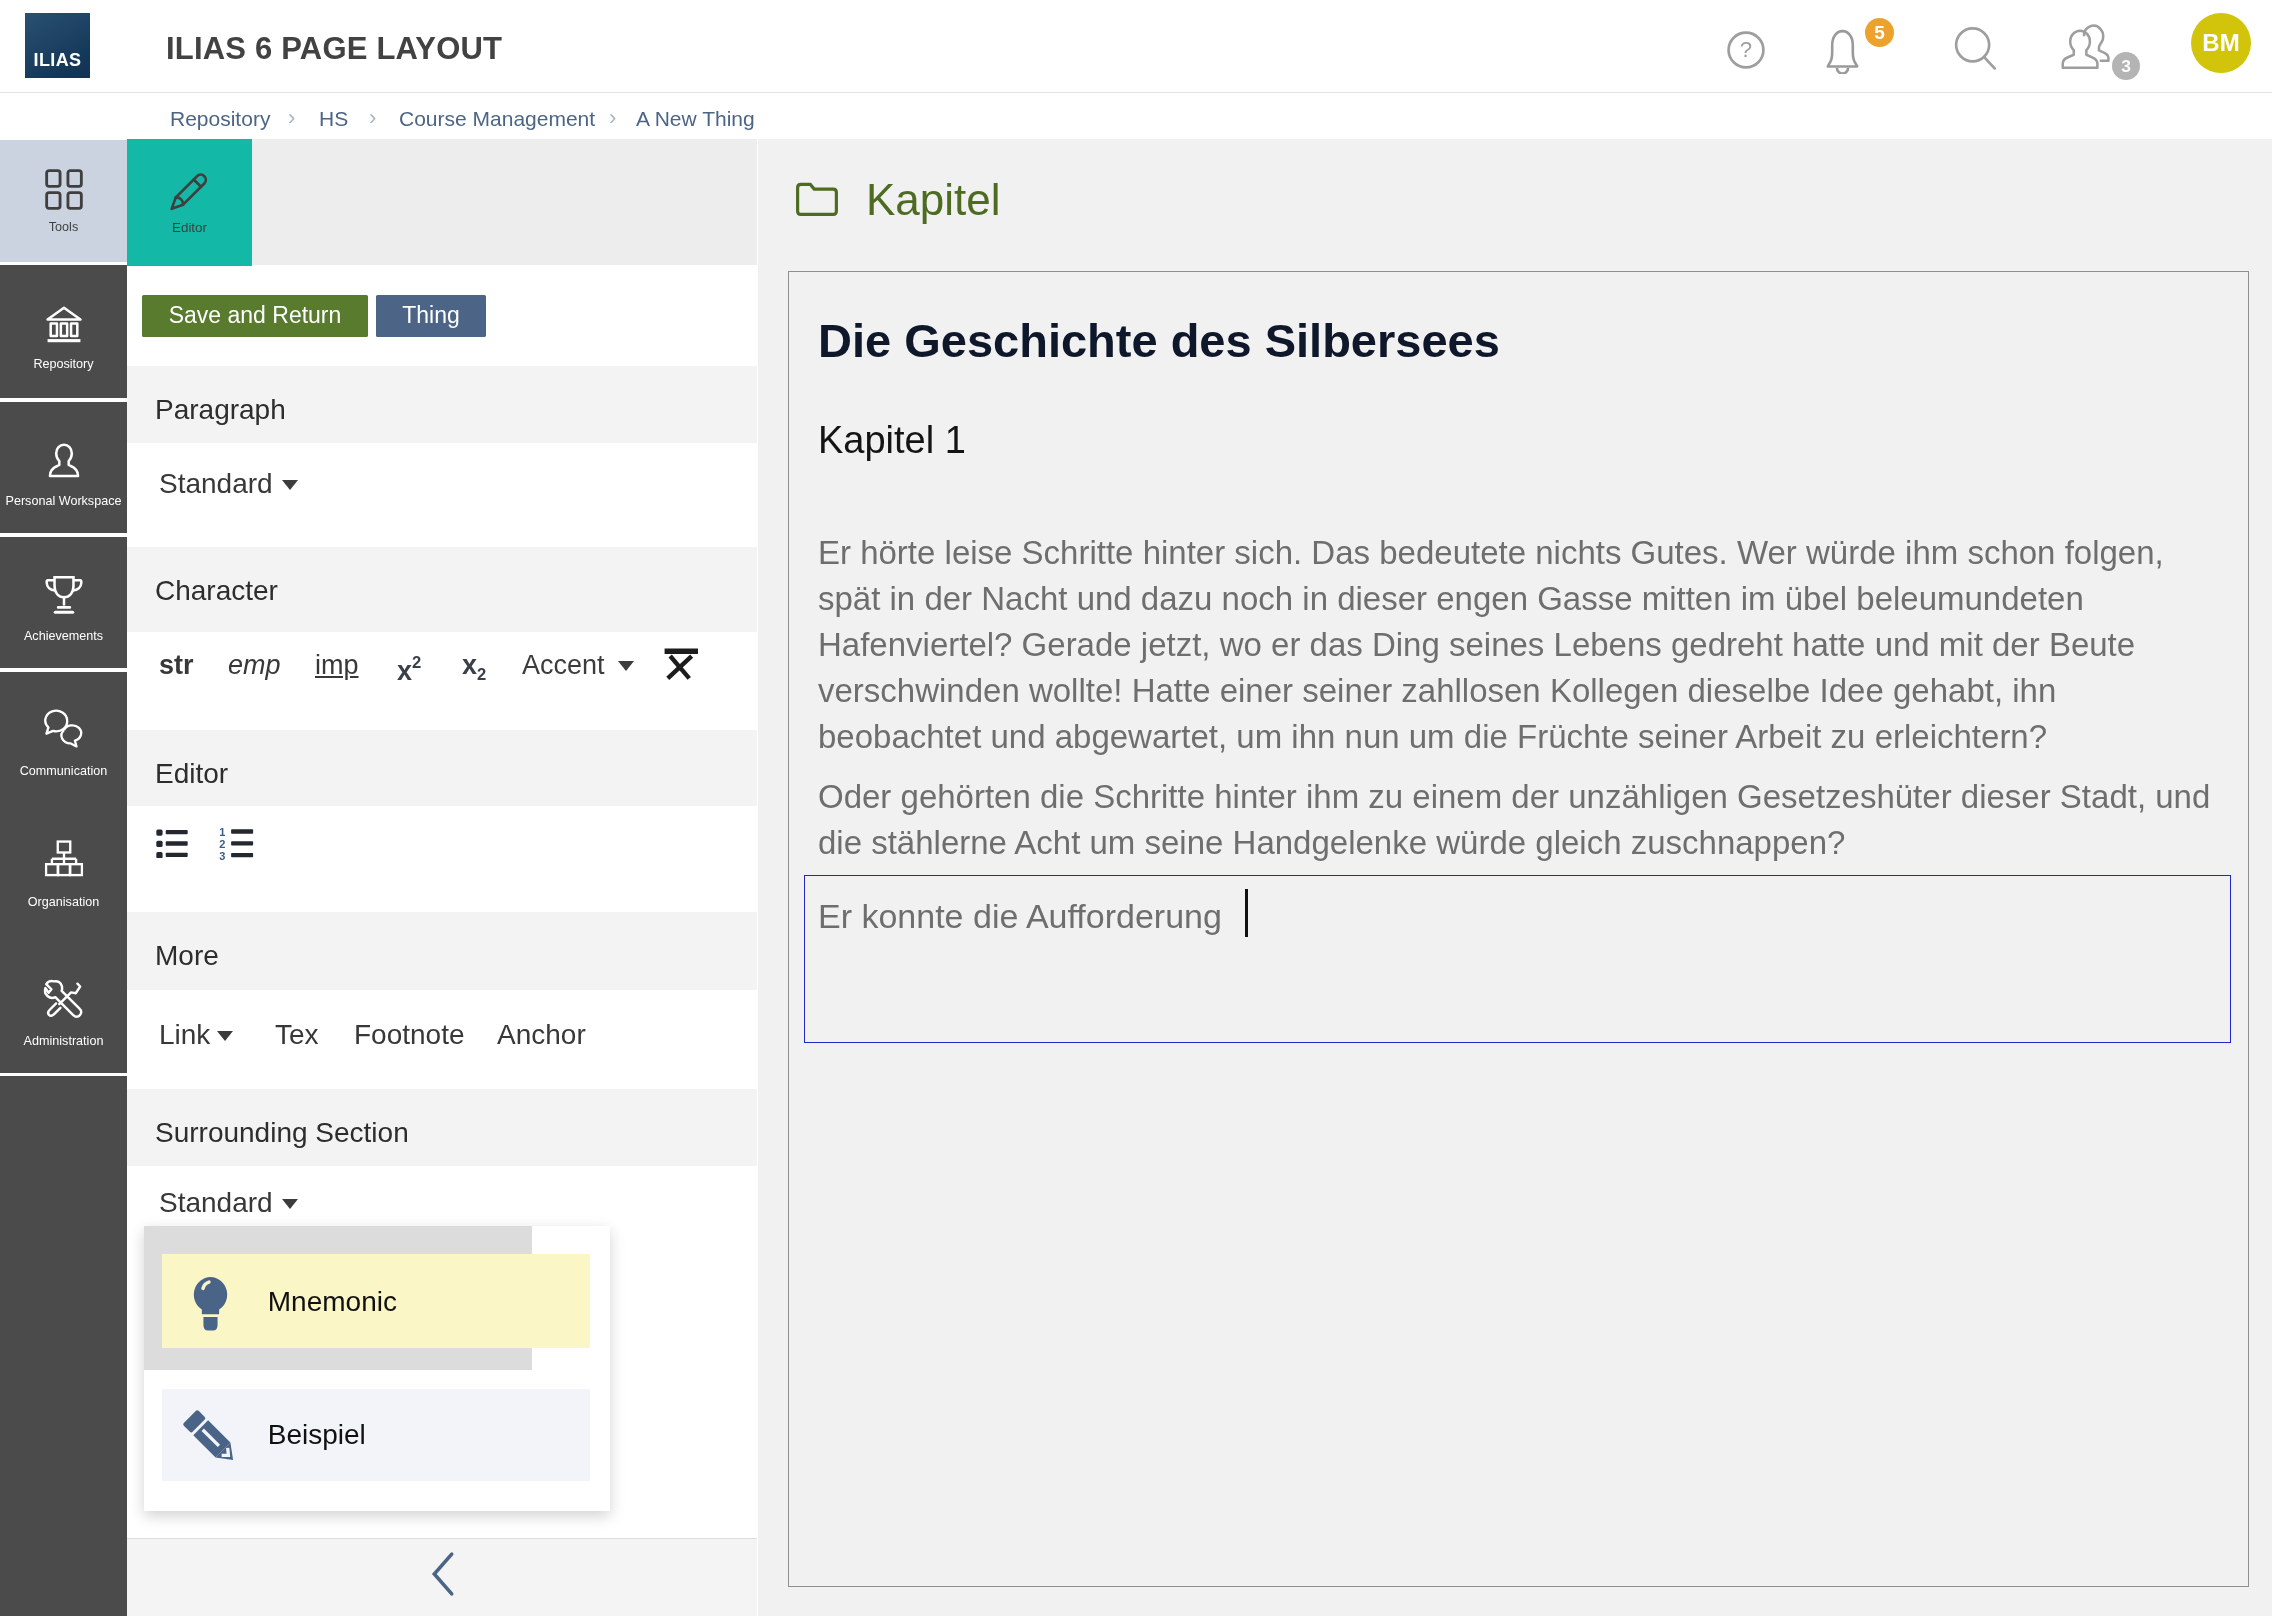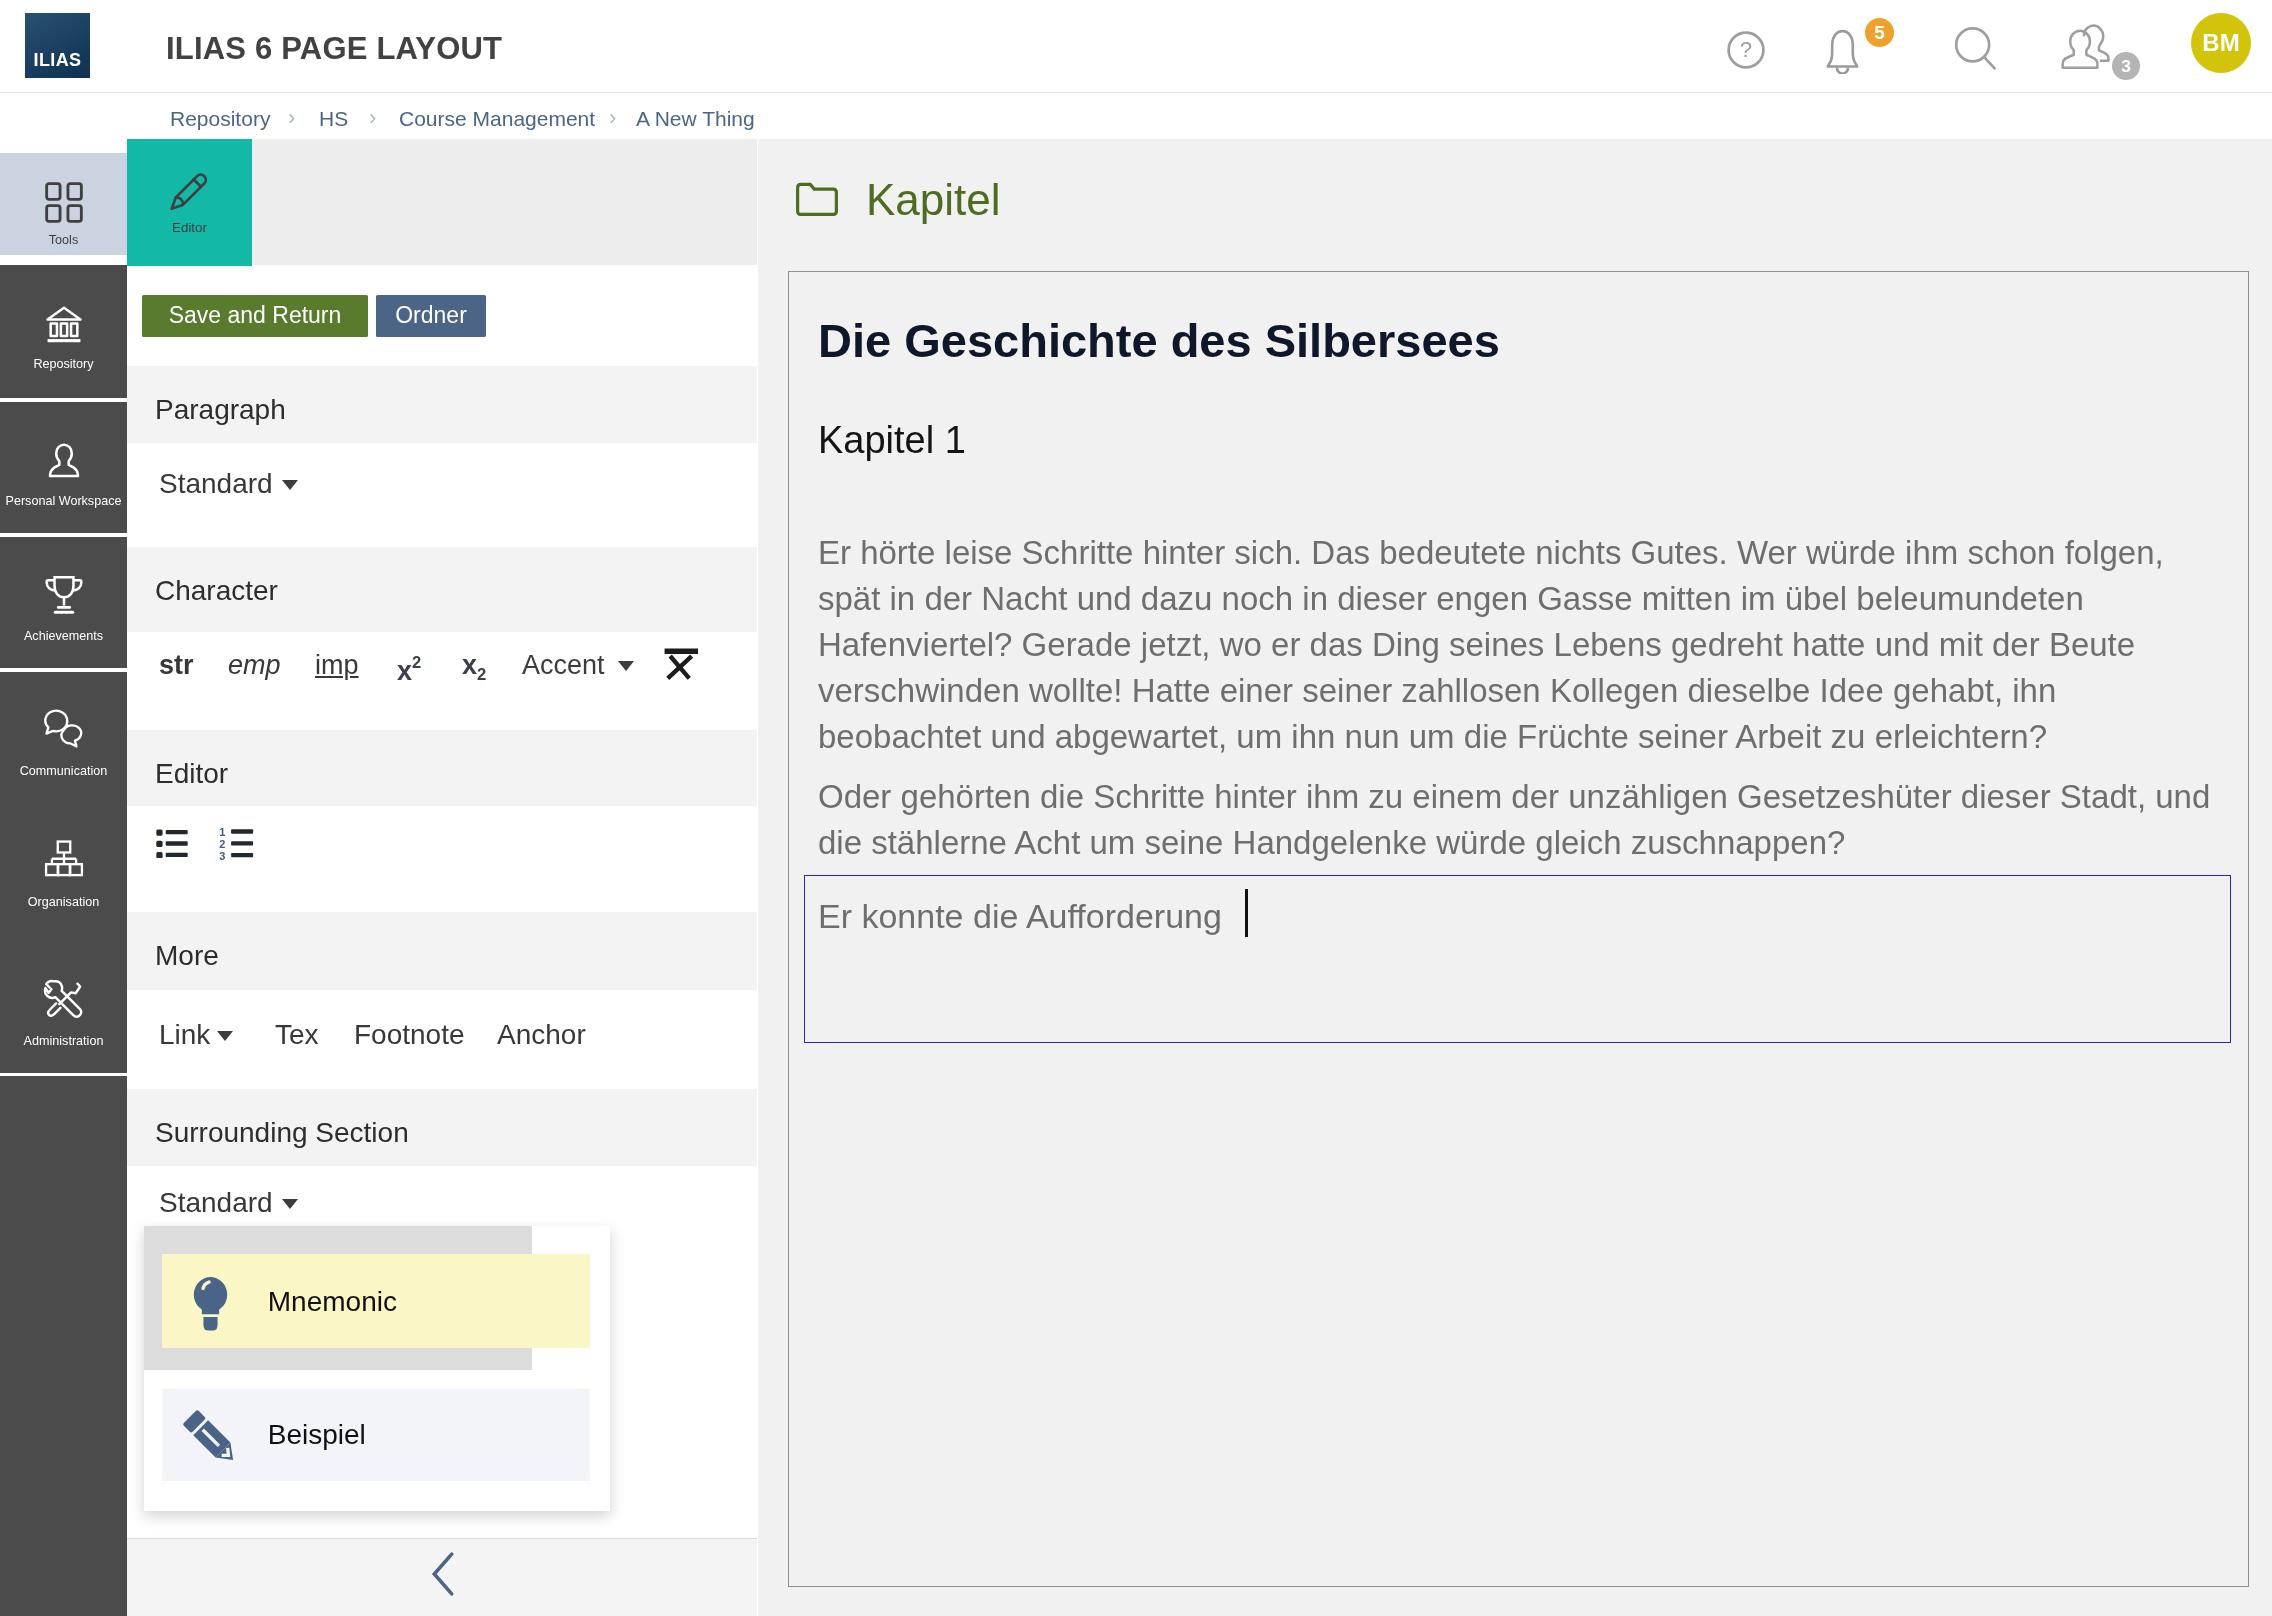--- a/index.html
+++ b/index.html
@@ -91,21 +91,21 @@
     <span class="c" style="left:170px">Repository</span>
     <span class="sep" style="left:288px">›</span>
     <span class="c" style="left:319px">HS</span>
     <span class="sep" style="left:369px">›</span>
     <span class="c" style="left:399px">Course Management</span>
     <span class="sep" style="left:609px">›</span>
     <span class="c" style="left:636px">A New Thing</span>
   </div>
 
   <div id="sidebar">
-    <div class="sbitem" id="sb-tools" style="top:14px;height:102px">
+    <div class="sbitem" id="sb-tools" style="top:1px;height:122px">
       <svg style="top:29px" width="38" height="41" viewBox="0 0 48 52">
         <g fill="none" stroke="#3f3f3f" stroke-width="3.6">
           <rect x="2" y="2" width="17" height="20" rx="3"></rect>
           <rect x="29" y="2" width="17" height="20" rx="3"></rect>
           <rect x="2" y="30" width="17" height="20" rx="3"></rect>
           <rect x="29" y="30" width="17" height="20" rx="3"></rect>
         </g>
       </svg>
       <div class="lbl" style="top:80px">Tools</div>
     </div>
@@ -184,21 +184,21 @@
         <g fill="none" stroke="#3f3f3f" stroke-width="3.4" stroke-linejoin="round" stroke-linecap="round">
           <path d="M2 48 L7.3 33.5 L34.2 6.6 A 6.5 6.5 0 0 1 43.4 15.8 L16.5 42.7 Z"></path>
           <path d="M30.0 10.8 L39.2 20.0"></path>
           <path d="M7.3 33.5 A 8.5 8.5 0 0 1 16.5 42.7"></path>
         </g>
       </svg>
       <div class="lbl">Editor</div>
     </div>
 
     <div class="btn" style="left:15px;top:156px;width:226px;background:#587b2e">Save and Return</div>
-    <div class="btn" style="left:249px;top:156px;width:110px;background:#4c6586">Ordner</div>
+    <div class="btn" style="left:249px;top:156px;width:110px;background:#4c6586">Thing</div>
 
     <div class="sechead" style="top:227px;height:77px">
         <span style="top:28px">Paragraph</span>
       </div>
     <div class="rowtxt" style="left:32px;top:331px">Standard</div>
     <div class="caret" style="left:155px;top:341px"></div>
 
     <div class="sechead" style="top:408px;height:85px">
         <span style="top:28px">Character</span>
       </div>

